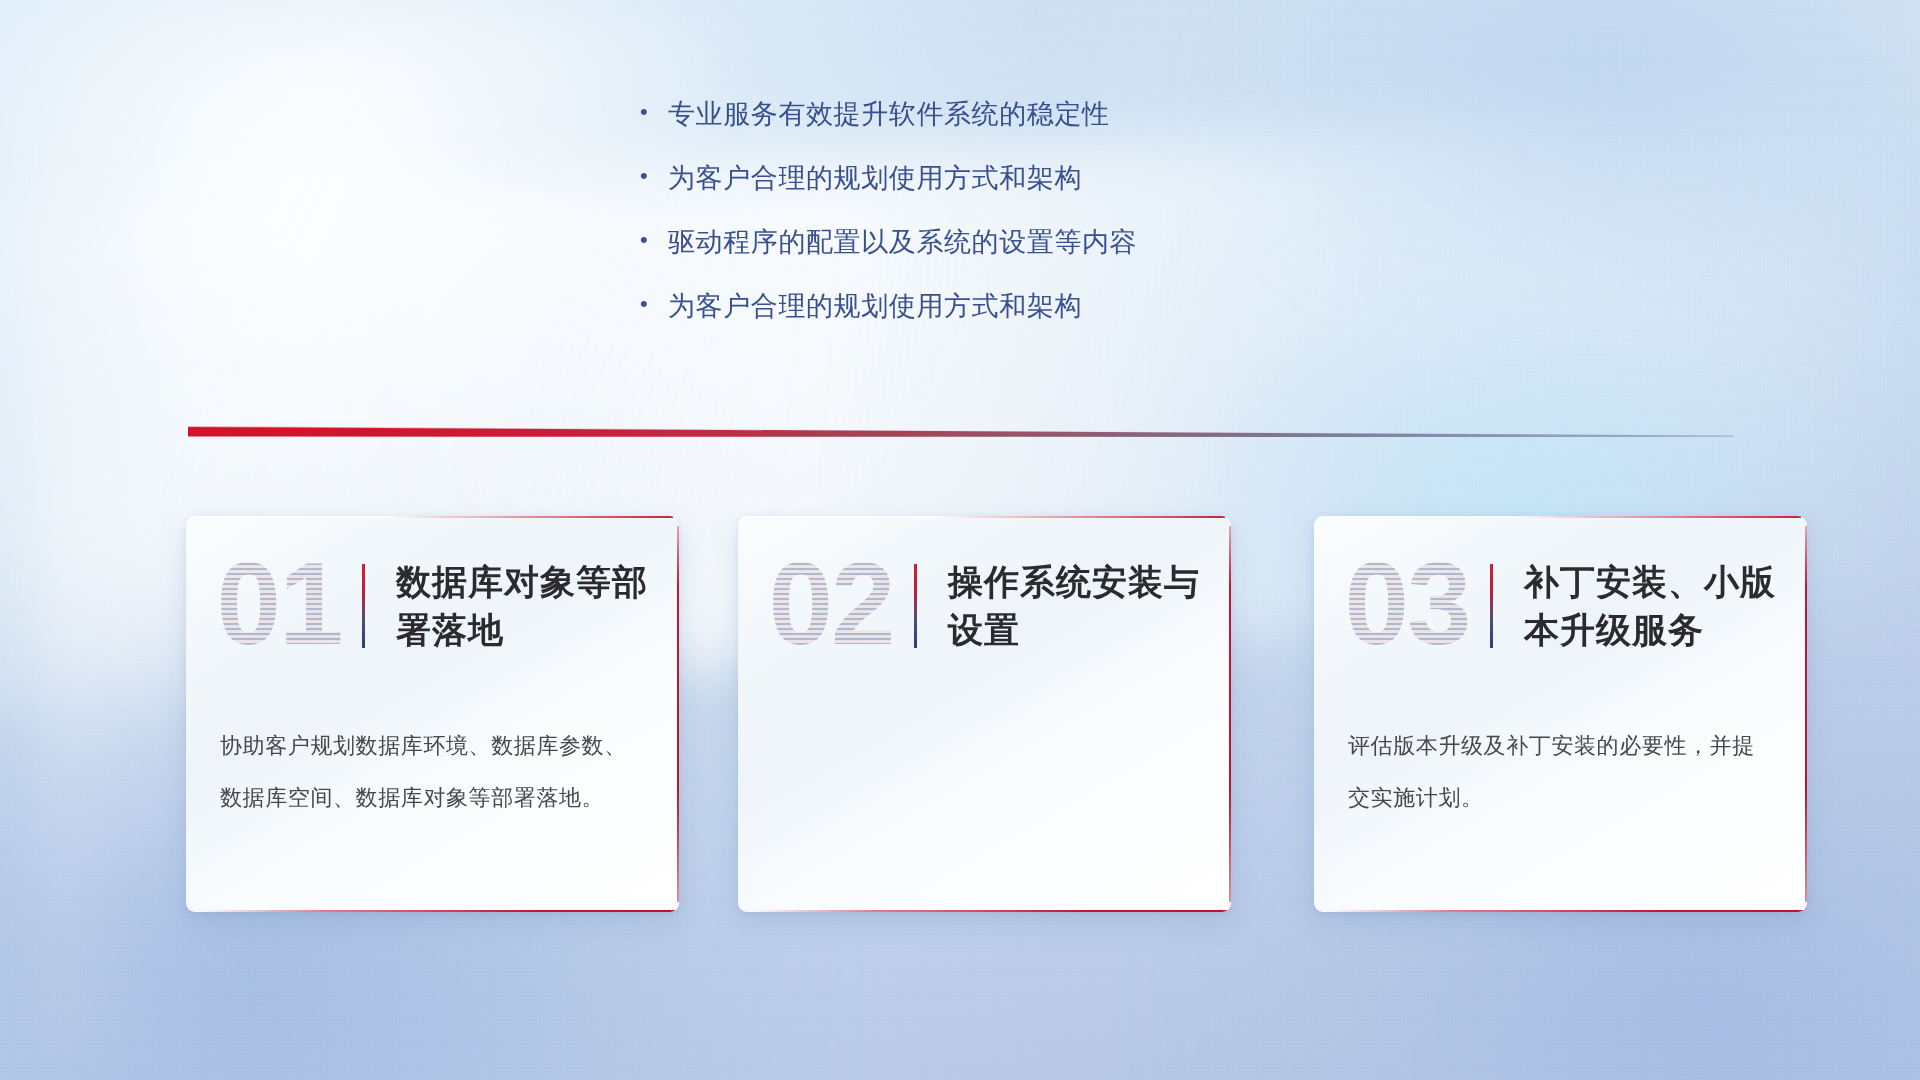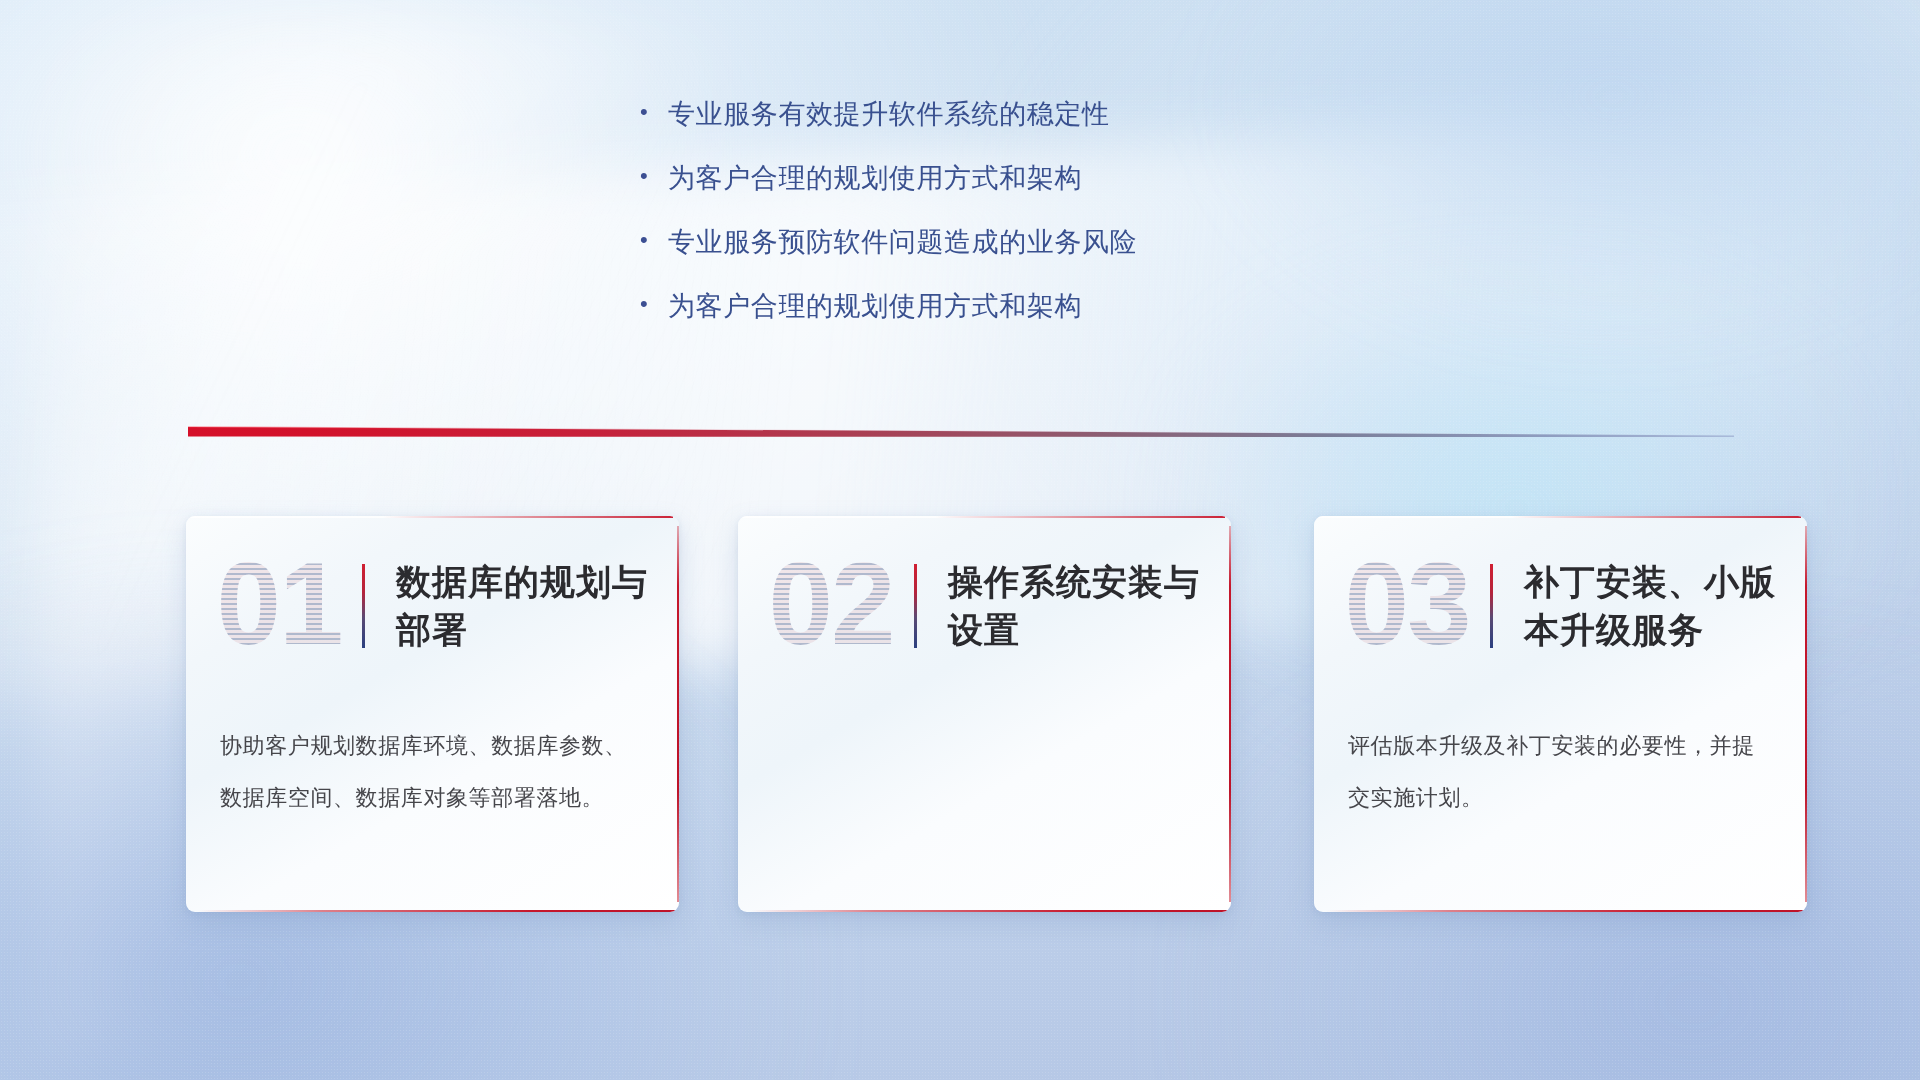--- a/index.html
+++ b/index.html
@@ -196,21 +196,21 @@
     <span class="bullet-text">专业服务有效提升软件系统的稳定性</span>
   </div>
 
   <div class="bullet-row">
     <span class="bullet-dot">•</span>
     <span class="bullet-text">为客户合理的规划使用方式和架构</span>
   </div>
 
   <div class="bullet-row">
     <span class="bullet-dot">•</span>
-    <span class="bullet-text">专业服务预防软件问题造成的业务风险</span>
+    <span class="bullet-text">驱动程序的配置以及系统的设置等内容</span>
   </div>
 
   <div class="bullet-row">
     <span class="bullet-dot">•</span>
     <span class="bullet-text">为客户合理的规划使用方式和架构</span>
   </div>
 
 </div>
 
 <div id="divider">
@@ -243,21 +243,21 @@
   <div class="card" style="left:186px;">
     <div class="card-inner-top"></div>
     <div class="card-edge-top"></div>
     <div class="card-edge-right"></div>
     <div class="card-edge-bottom"></div>
 
     <div class="card-header">
       <div class="card-num-shadow">01</div>
       <div class="card-num">01</div>
       <div class="card-accent"></div>
-      <div class="card-title">数据库的规划与部署</div>
+      <div class="card-title">数据库对象等部署落地</div>
     </div>
 
     <div class="card-body">协助客户规划数据库环境、数据库参数、数据库空间、数据库对象等部署落地。</div>
   </div>
 
   <div class="card" style="left:738px;">
     <div class="card-inner-top"></div>
     <div class="card-edge-top"></div>
     <div class="card-edge-right"></div>
     <div class="card-edge-bottom"></div>

